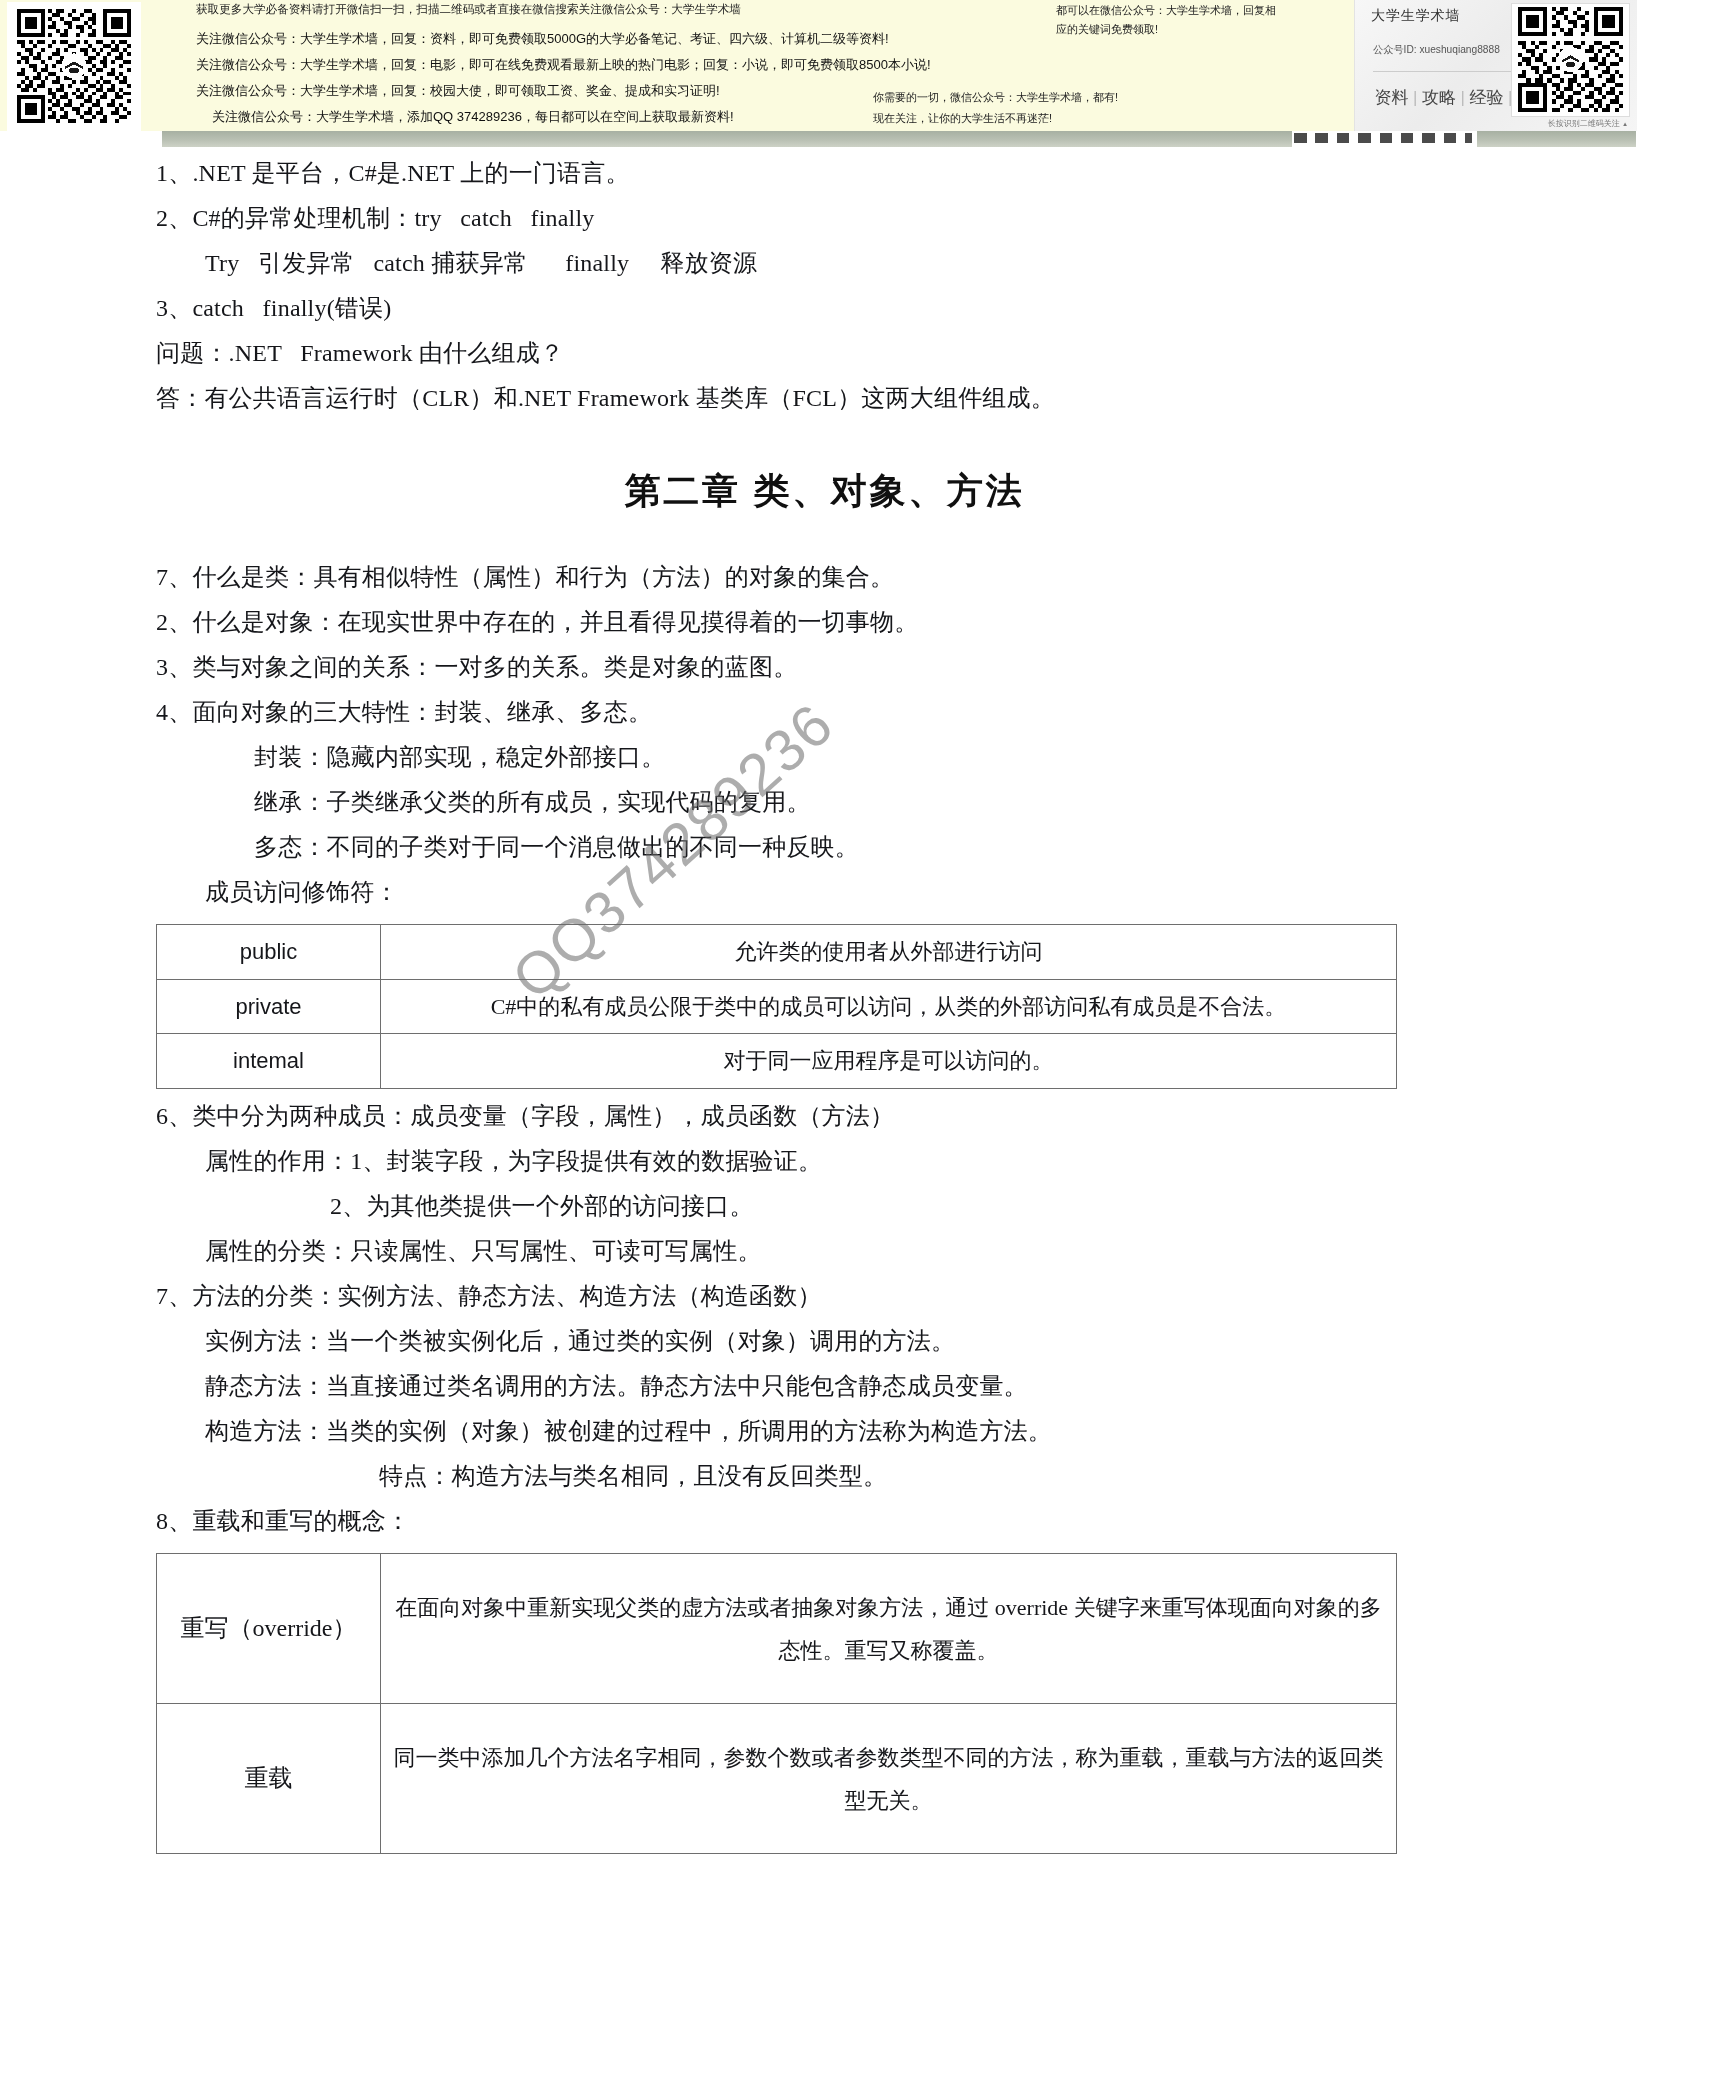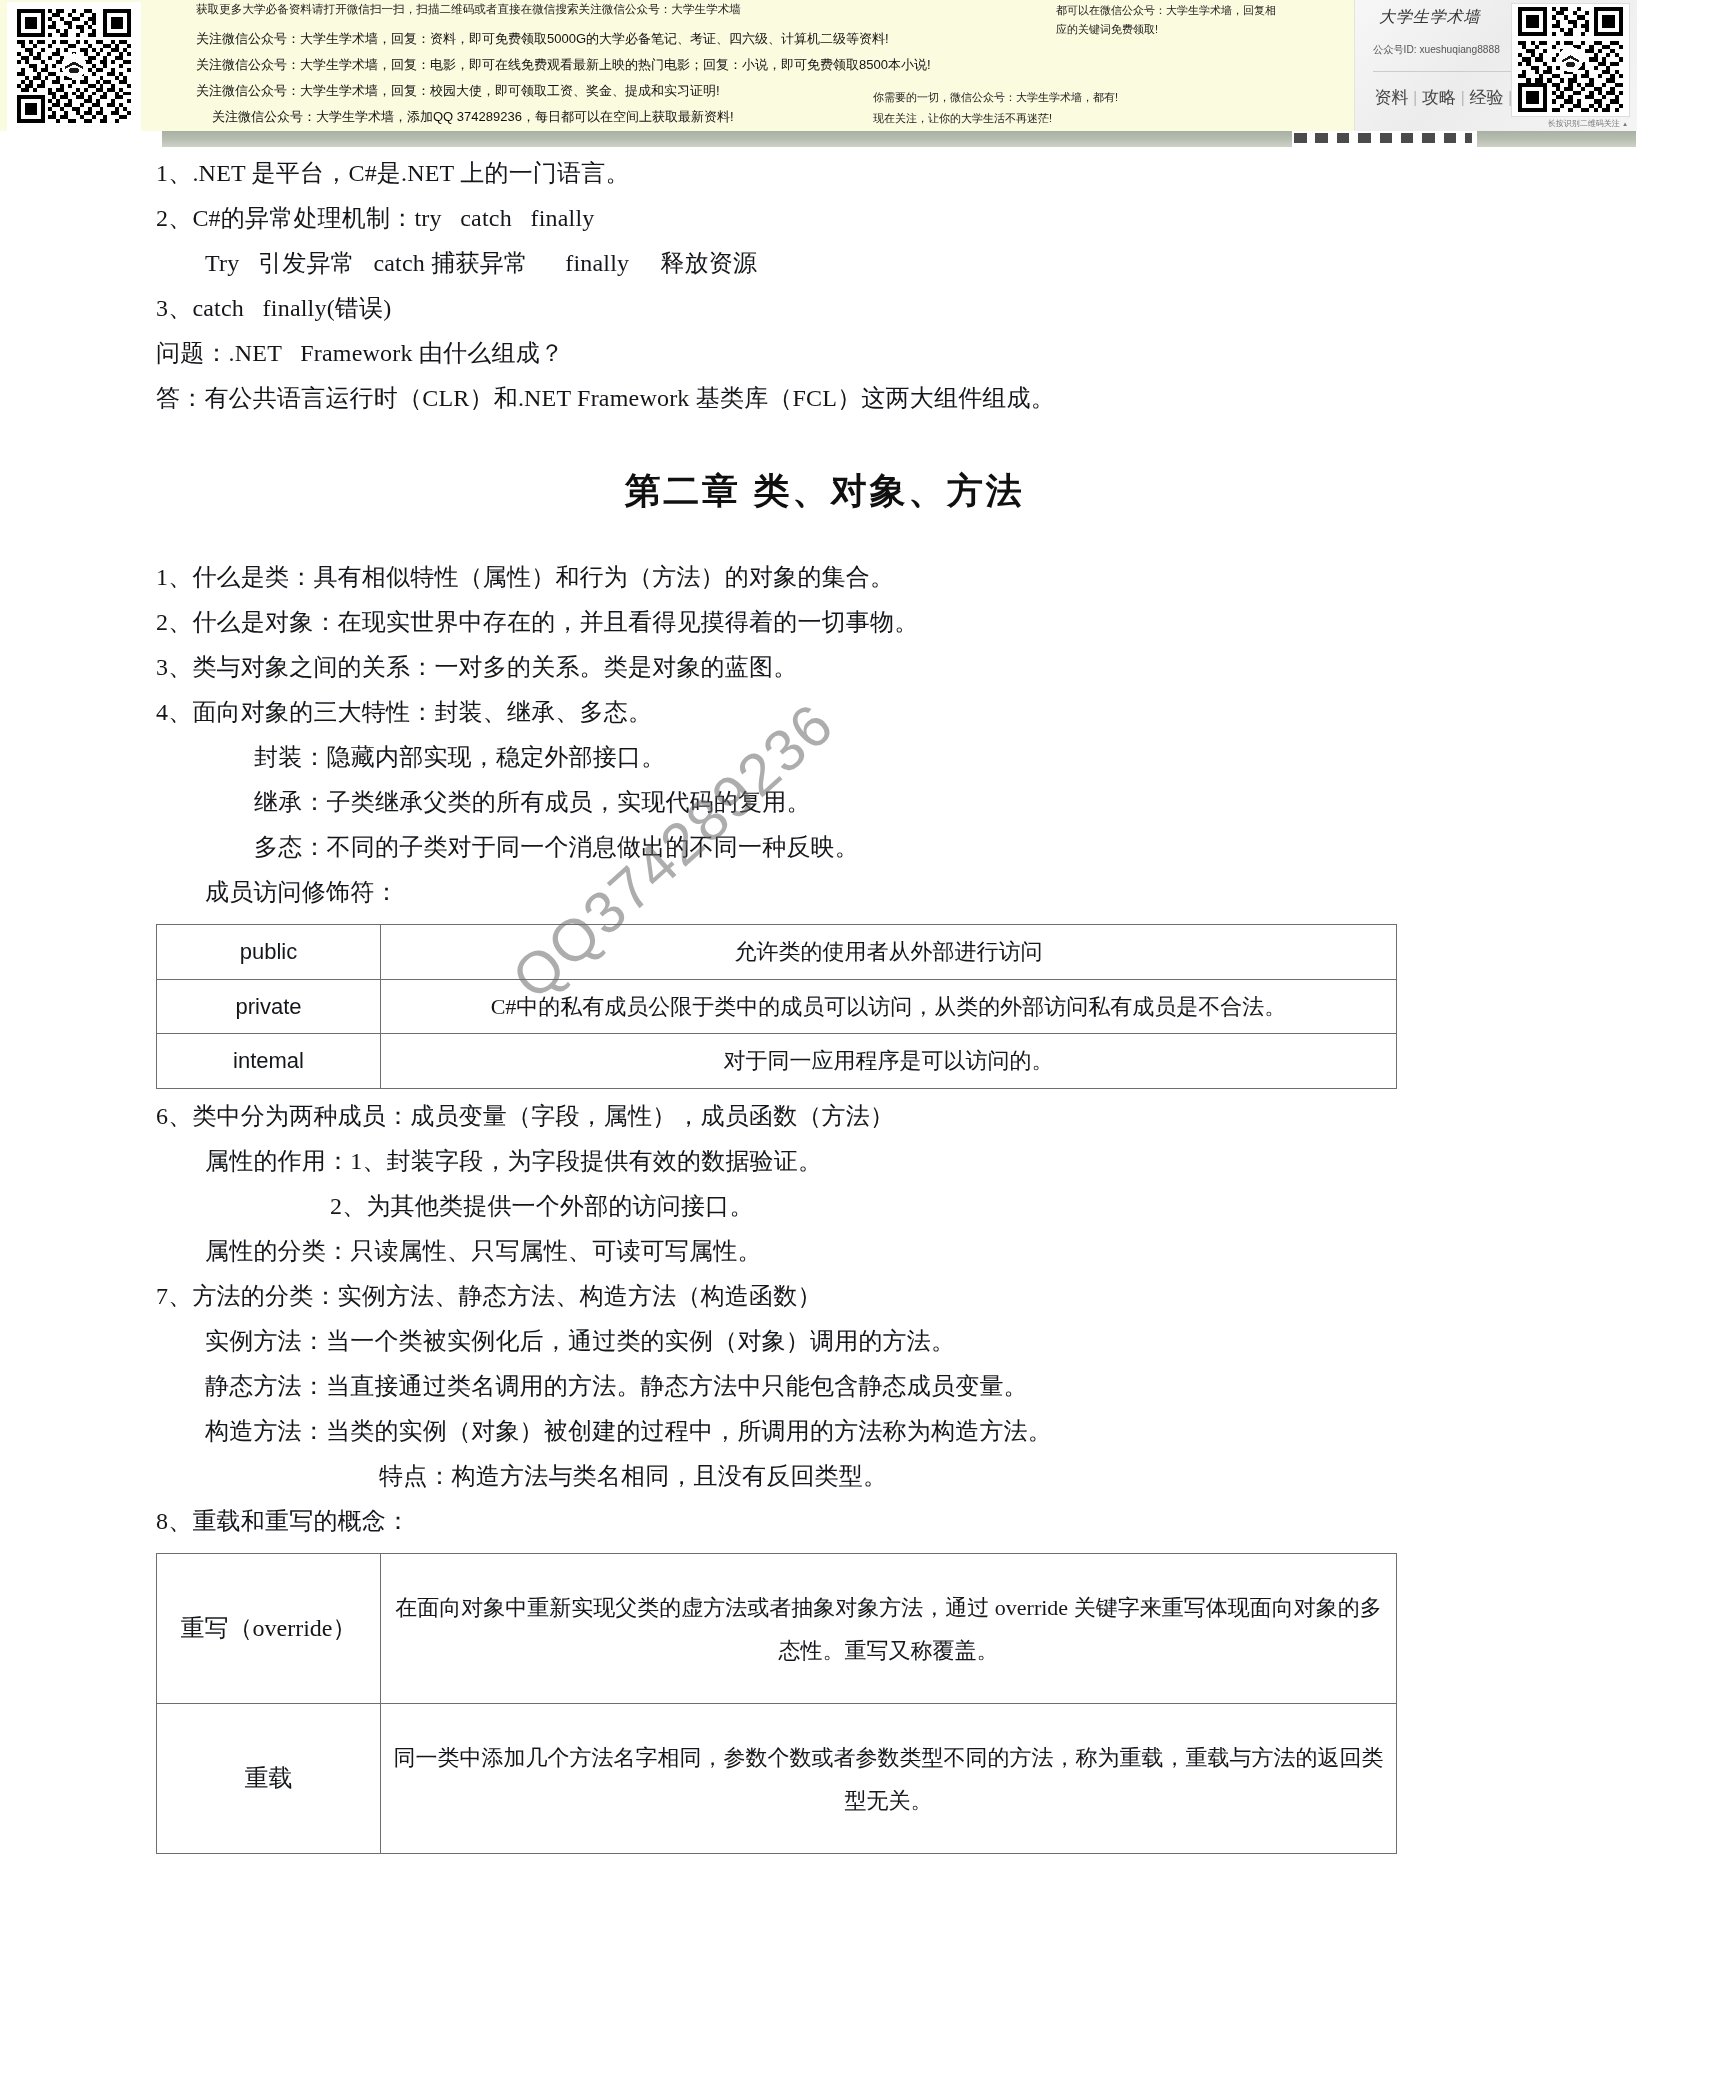--- a/index.html
+++ b/index.html
@@ -86,27 +86,26 @@
     left: 1354px;
     top: 0px;
     width: 282px;
     height: 131px;
     background: linear-gradient(135deg, #f7f7f7 0%, #ececec 45%, #f5f5f5 100%);
     border-left: 0.9px solid #e3e3e3;
     overflow: hidden;
   }
   .card-title {
     position: absolute;
-    left: 24px;
+    left: 16px;
     top: 7.1px;
-    font-size: 16px;
+    font-size: 14px;
     color: #333;
     letter-spacing: 0.9px;
     white-space: nowrap;
-    font-style: italic;
   }
   .card-id {
     position: absolute;
     left: 18px;
     top: 43px;
     font-size: 10.2px;
     color: #555;
     white-space: nowrap;
   }
   .card-rule {
@@ -690,21 +689,21 @@
 
     <div class="ln">1、.NET 是平台，C#是.NET 上的一门语言。</div>
     <div class="ln">2、C#的异常处理机制：try   catch   finally</div>
     <div class="ln ind1">Try   引发异常   catch 捕获异常      finally     释放资源</div>
     <div class="ln">3、catch   finally(错误)</div>
     <div class="ln">问题：.NET   Framework 由什么组成？</div>
     <div class="ln">答：有公共语言运行时（CLR）和.NET Framework 基类库（FCL）这两大组件组成。</div>
 
     <div class="chapter-title">第二章   类、对象、方法</div>
 
-    <div class="ln">1、什么是类：具有相似特性（属性）和行为（方法）的对象的集合。</div>
+    <div class="ln">7、什么是类：具有相似特性（属性）和行为（方法）的对象的集合。</div>
     <div class="ln">2、什么是对象：在现实世界中存在的，并且看得见摸得着的一切事物。</div>
     <div class="ln">3、类与对象之间的关系：一对多的关系。类是对象的蓝图。</div>
     <div class="ln">4、面向对象的三大特性：封装、继承、多态。</div>
     <div class="ln ind2">封装：隐藏内部实现，稳定外部接口。</div>
     <div class="ln ind2">继承：子类继承父类的所有成员，实现代码的复用。</div>
     <div class="ln ind2">多态：不同的子类对于同一个消息做出的不同一种反映。</div>
     <div class="ln ind1">成员访问修饰符：</div>
 
     <table class="doc-table t1">
       <tbody>

